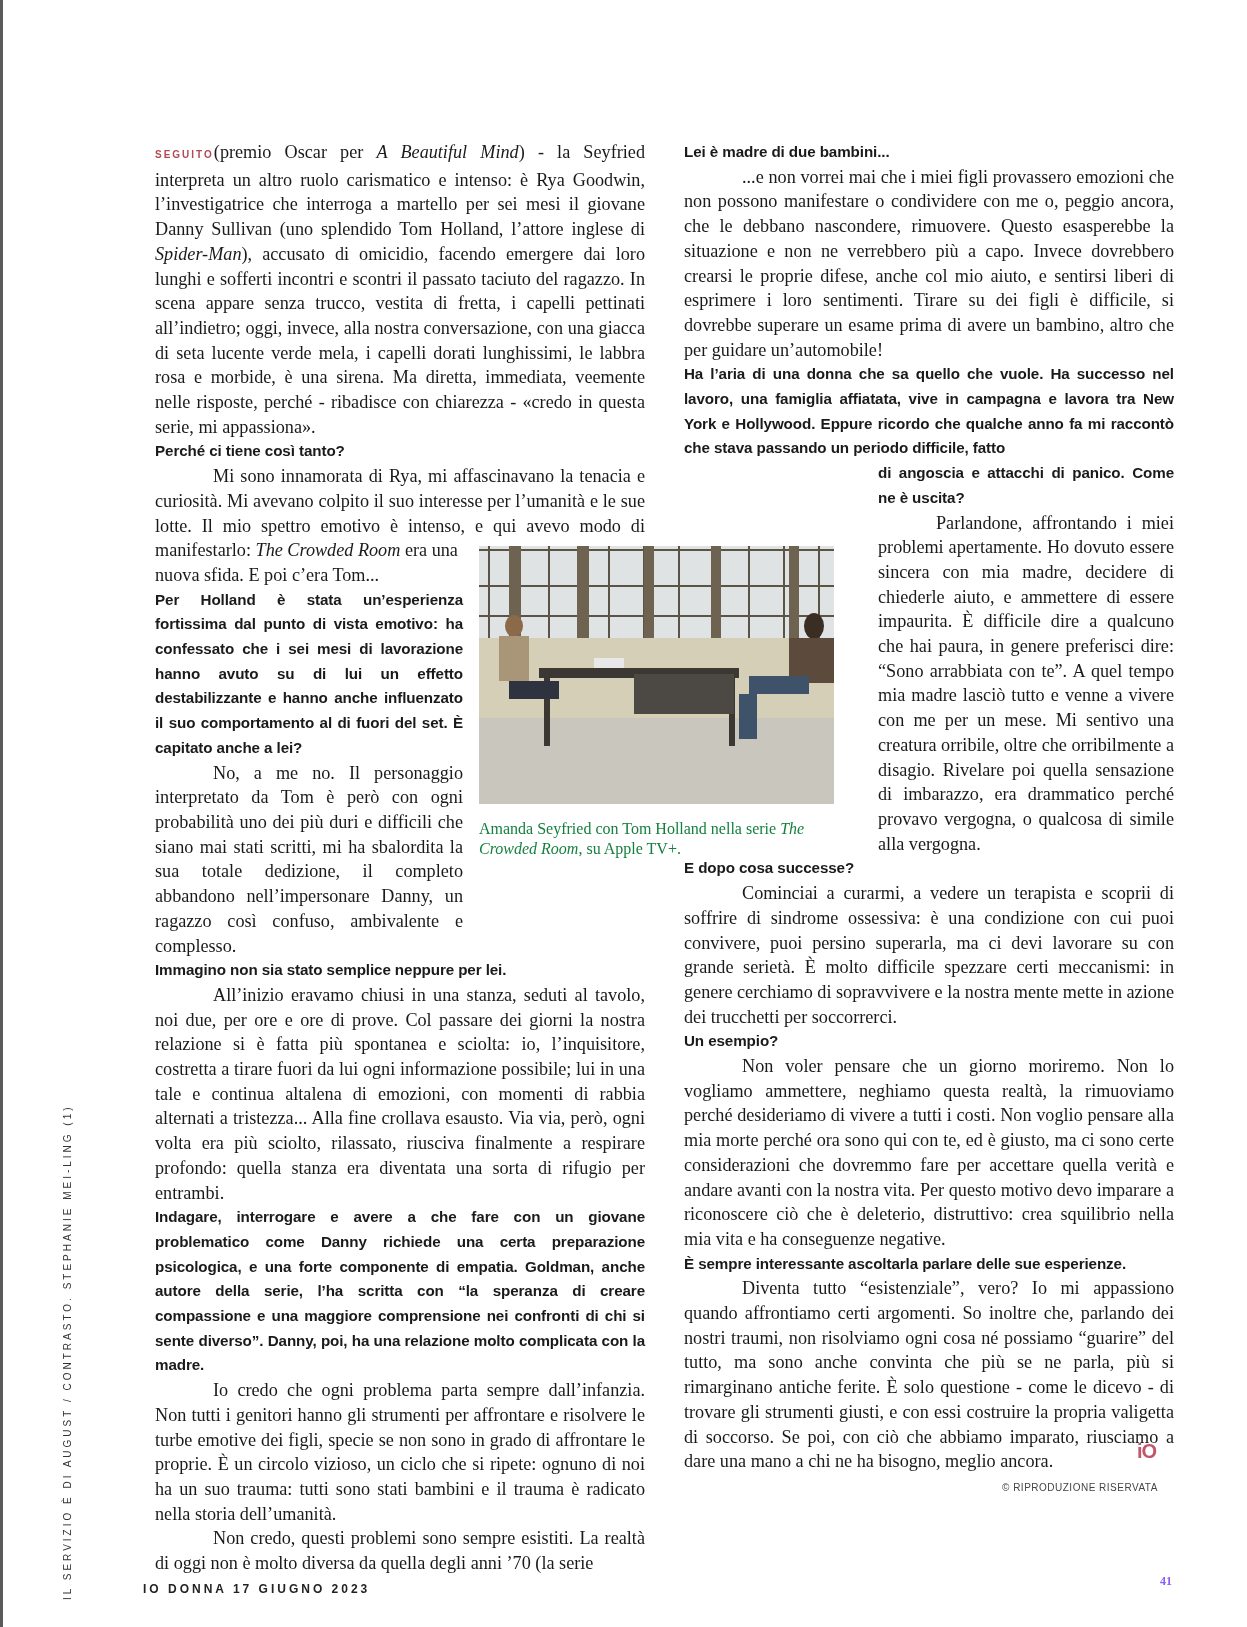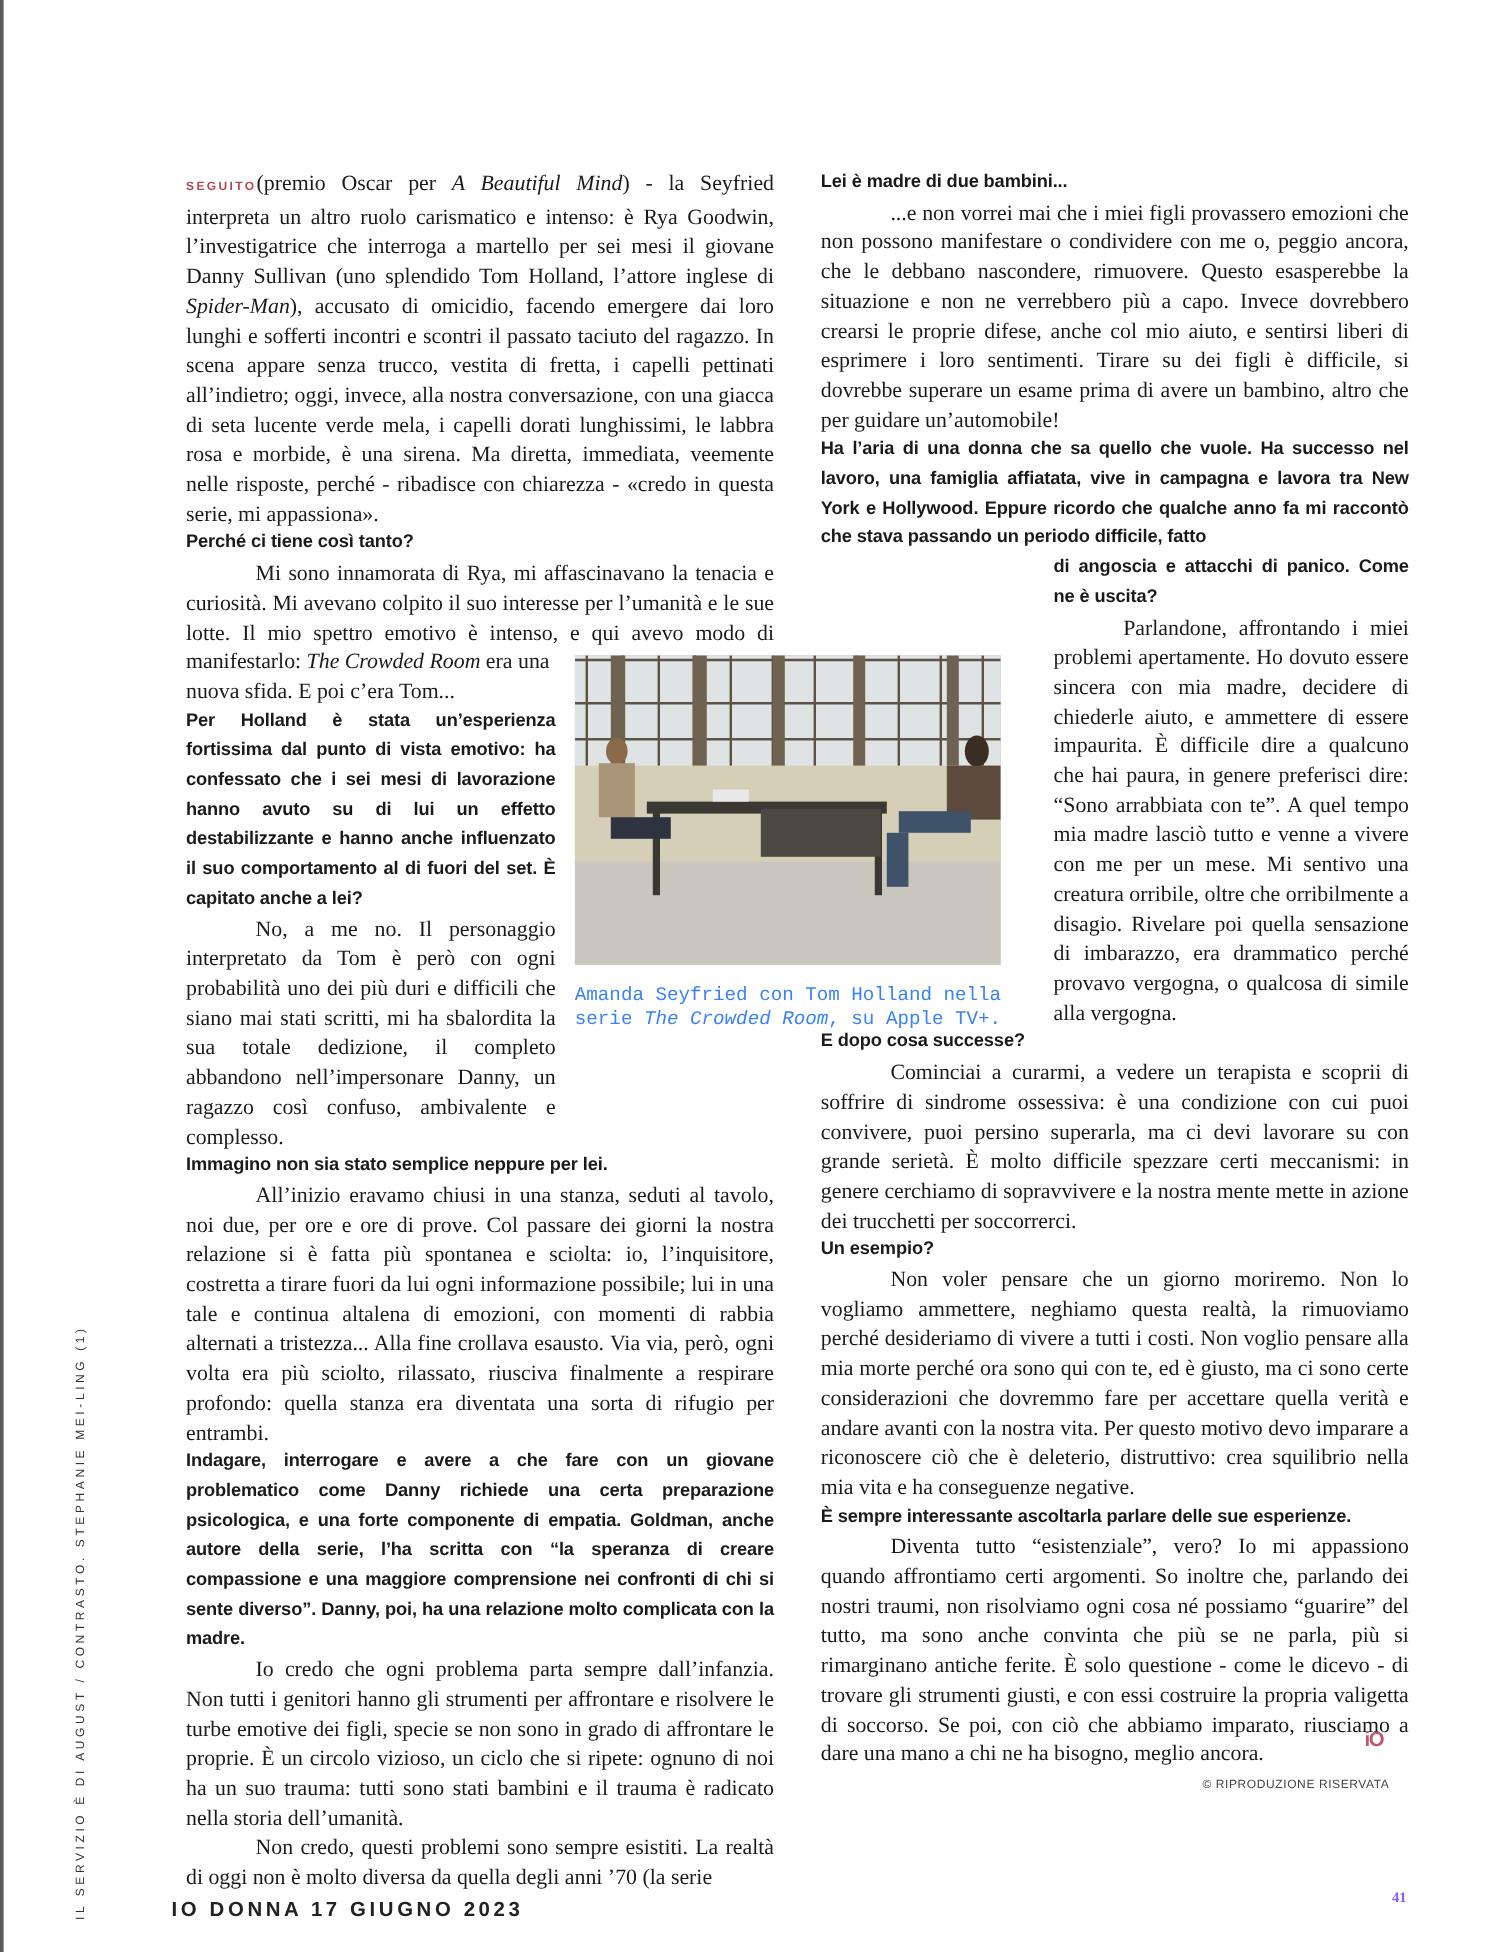--- a/index.html
+++ b/index.html
@@ -9,25 +9,25 @@
   .col p { margin: 0; text-align: justify; }
   .col p.ans { text-indent: 58px; }
   .col p.q { font-family: "Liberation Sans", "DejaVu Sans", sans-serif; font-weight: bold; font-size: 15.2px; line-height: 24.7px; letter-spacing: -0.1px; }
   .seguito { font-family: "Liberation Sans", sans-serif; font-size: 10px; letter-spacing: 2px; color: #b24a55; font-weight: bold; }
   .it { font-style: italic; }
   #left-col { left: 155px; top: 140px; width: 490px; }
   #right-col { left: 684px; top: 140px; width: 490px; }
   .wrap-left { width: 308px; }
   .wrap-right { margin-left: 194px; width: 296px; }
   .photo { position: absolute; left: 479px; top: 546px; width: 355px; height: 258px; overflow: hidden; background: #cfcdc3; }
-  .caption { position: absolute; left: 479px; top: 819px; width: 360px; font-family: Liberation Mono, monospace; font-size: 16px; line-height: 20px; color: #3b82f6; }
+  .caption { position: absolute; left: 479px; top: 819px; width: 360px; font-family: Liberation Serif, serif; font-size: 16px; line-height: 20px; color: #15803d; }
   .credit { position: absolute; left: 62px; top: 1600px; transform: rotate(-90deg); transform-origin: 0 0; font-family: "Liberation Sans", sans-serif; font-size: 10px; letter-spacing: 3px; color: #333; white-space: nowrap; }
-  .footer-left { position: absolute; left: 143px; top: 1582px; font-family: "Liberation Sans", sans-serif; font-size: 17px; font-weight: bold; letter-spacing: 3px; color: #222; }
+  .footer-left { position: absolute; left: 143px; top: 1582px; font-family: "Liberation Sans", sans-serif; font-size: 12px; font-weight: bold; letter-spacing: 3px; color: #222; }
   .footer-right { position: absolute; left: 1160px; top: 1574px; font-family: Liberation Serif, serif; font-size: 12px; font-weight: bold; color: #8b5cf6; }
-  .logo { position: absolute; left: 1137px; top: 1440px; font-family: "Liberation Sans", sans-serif; font-size: 17px; font-weight: bold; color: #c0566a; letter-spacing: -1px; }
+  .logo { position: absolute; left: 1137px; top: 1440px; font-family: "Liberation Sans", sans-serif; font-size: 20px; font-weight: bold; color: #c0566a; letter-spacing: -1px; }
   .rights { position: absolute; left: 1002px; top: 1482px; font-family: "Liberation Sans", sans-serif; font-size: 10px; letter-spacing: 0.5px; color: #444; }
 </style>
 </head>
 <body>
 
 <div class="left-edge"></div>
 
 <div class="credit">IL SERVIZIO È DI AUGUST / CONTRASTO. STEPHANIE MEI-LING (1)</div>
 
 <div id="left-col" class="col">

